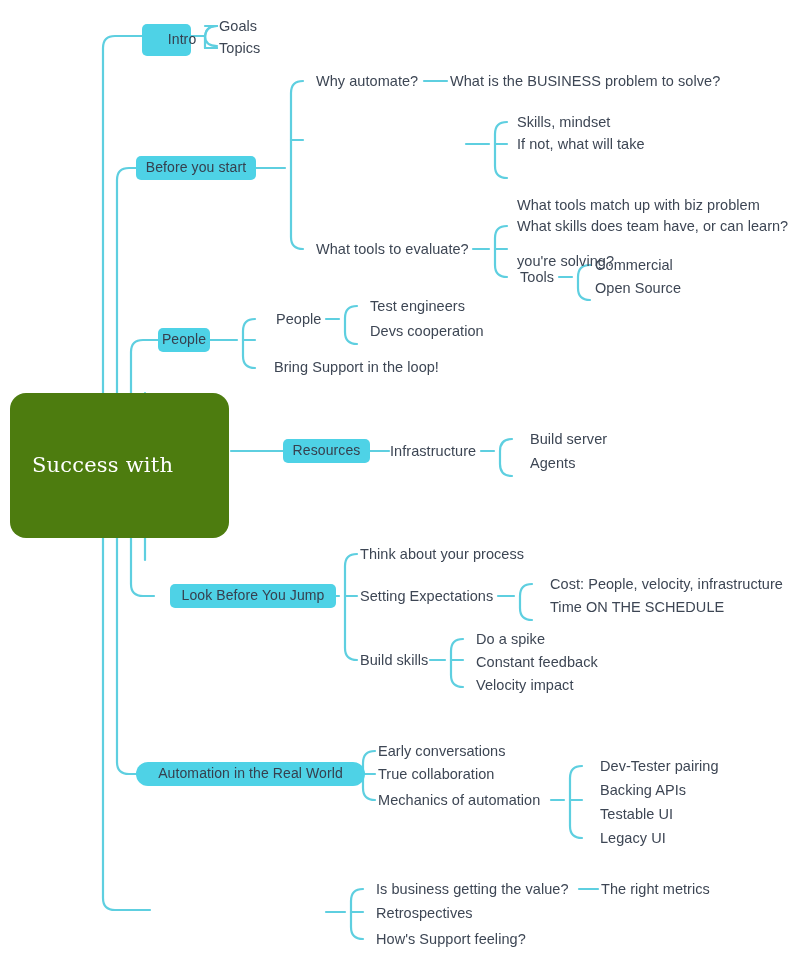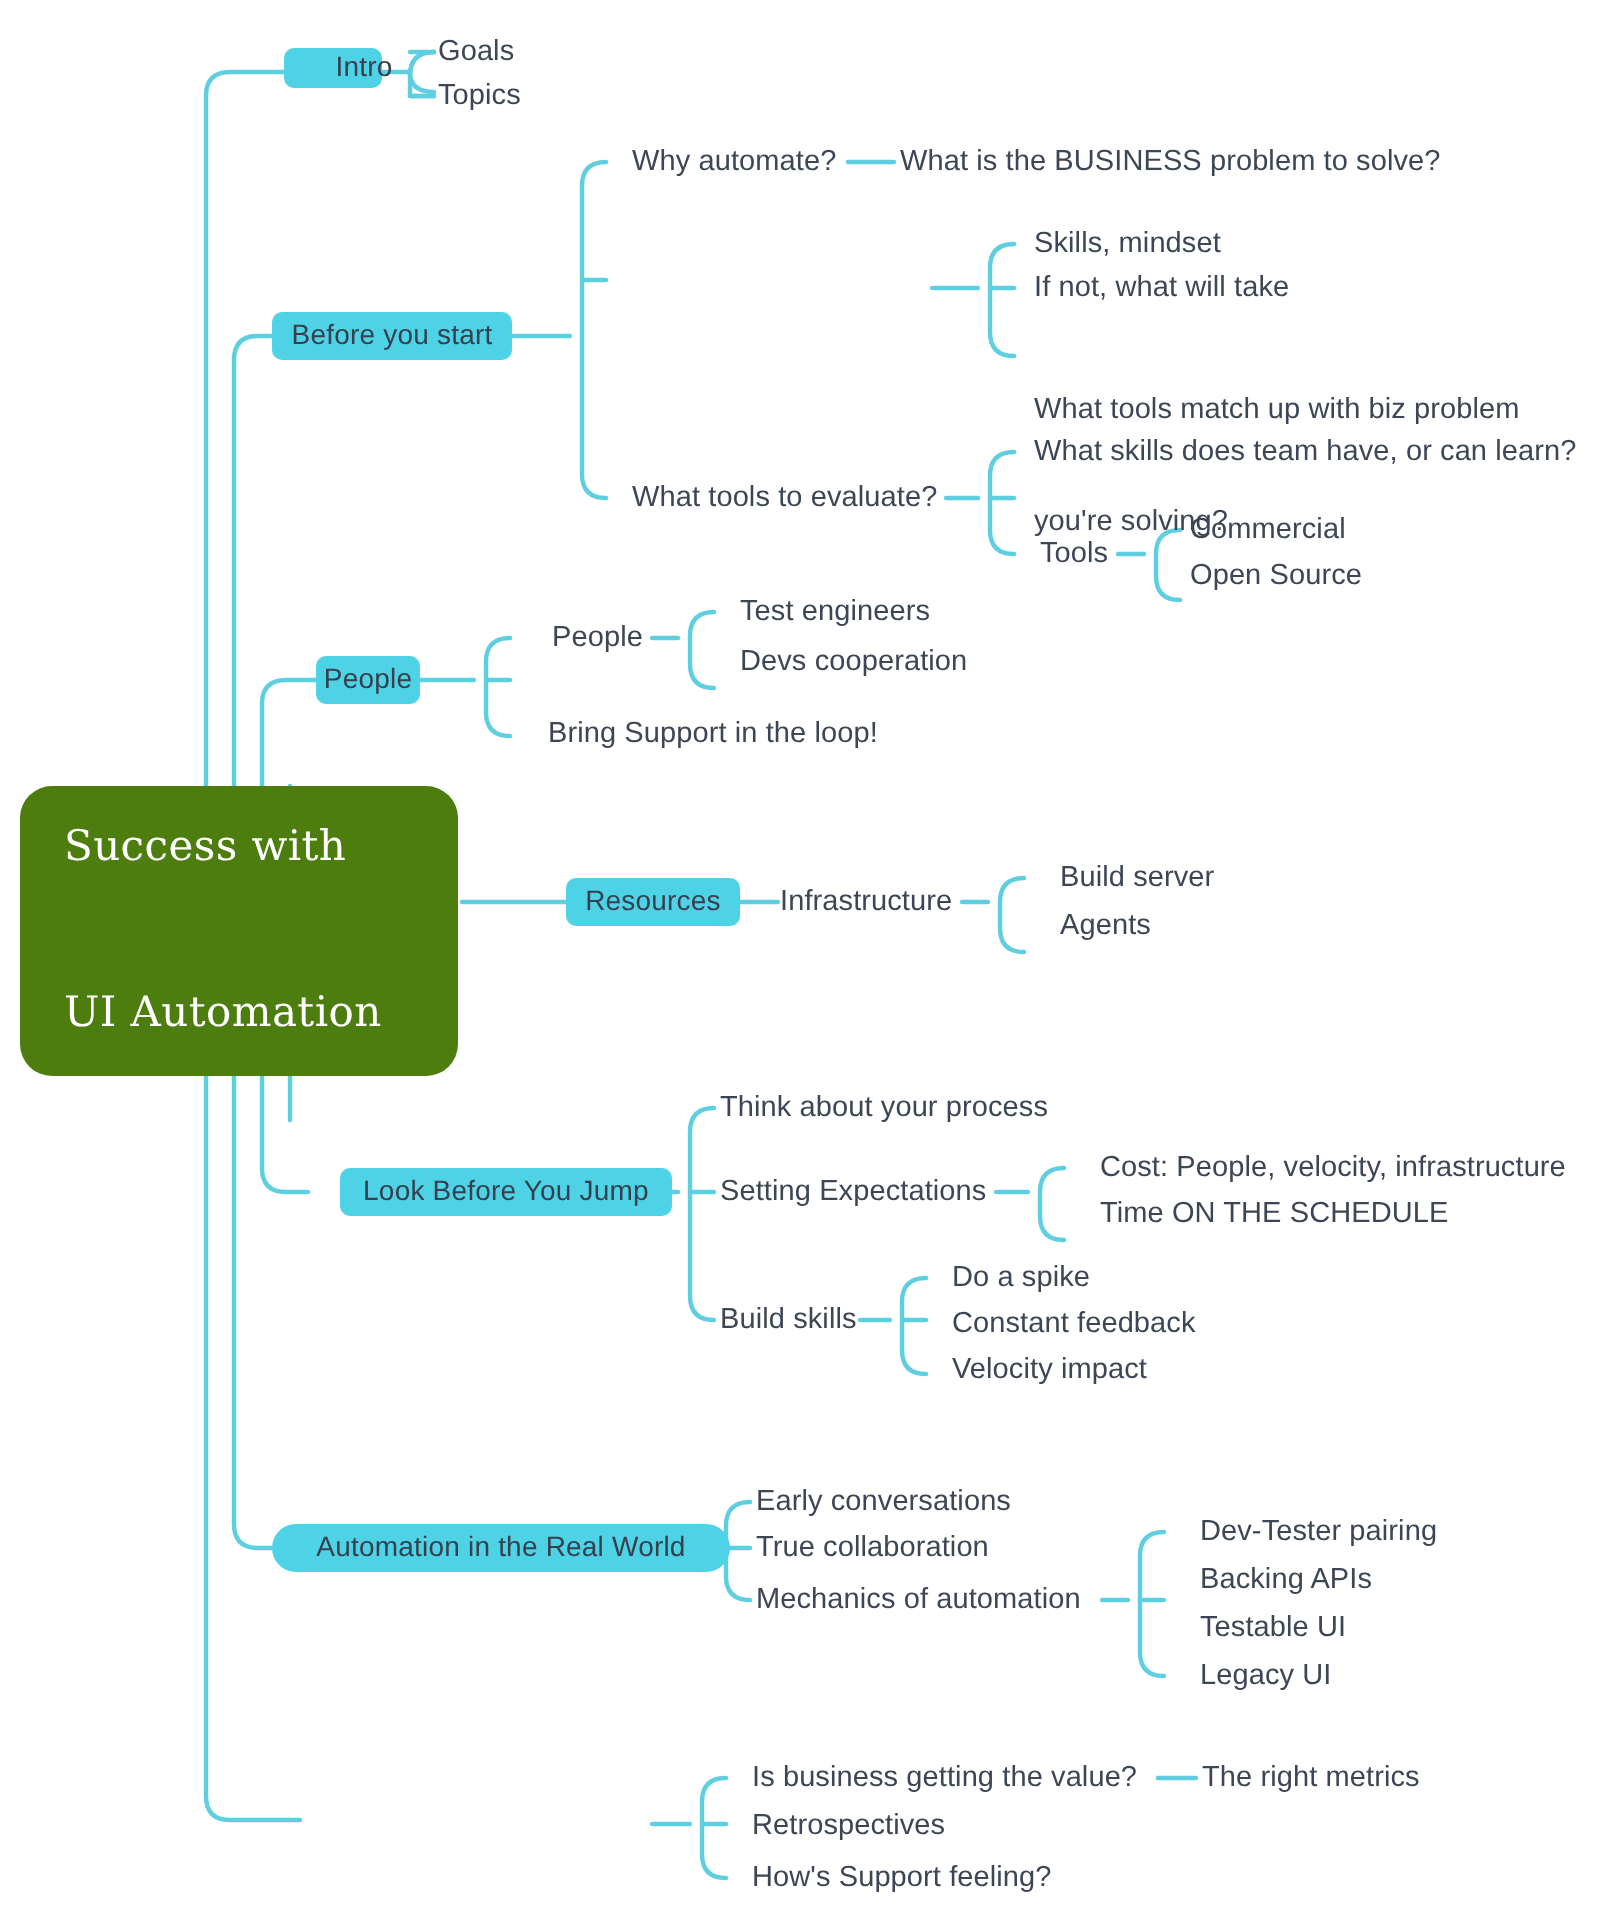--- a/index.html
+++ b/index.html
@@ -150,25 +150,24 @@
       <path d="M351,912 L363,912"></path>
 
       <path d="M579,889 L598,889"></path>
 
     </g>
   </svg>
 
   <div class="node root-node" style="left:10px; top:393px; width:219px; height:145px;">
     <div>
       <div>Success with</div>
-      <div>UI Automation</div>
     </div>
   </div>
 
-  <div class="node branch-node" style="left:142px; top:24px; width:45px; height:20px;padding-left:40px;">Intro</div>
+  <div class="node branch-node" style="left:142px; top:24px; width:45px; height:32px;padding-left:40px;">Intro</div>
   <div class="node text-node" style="left:219px; top:16px; height:20px;">Goals</div>
   <div class="node text-node" style="left:219px; top:38px; height:20px;">Topics</div>
 
   <div class="node branch-node" style="left:136px; top:156px; width:120px; height:24px;">Before you start</div>
 
   <div class="node text-node" style="left:316px; top:71px; height:20px;">Why automate?</div>
   <div class="node text-node" style="left:450px; top:71px; height:20px;">What is the BUSINESS problem to solve?</div>
 
 
   <div class="node text-node" style="left:517px; top:112px; height:20px;">Skills, mindset</div>

